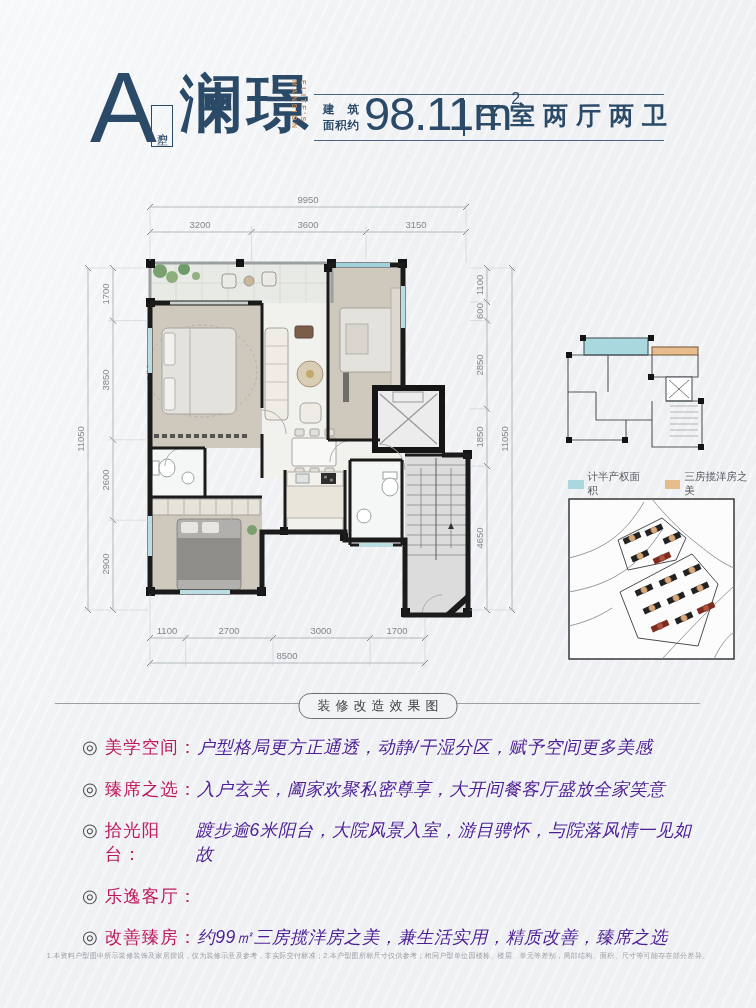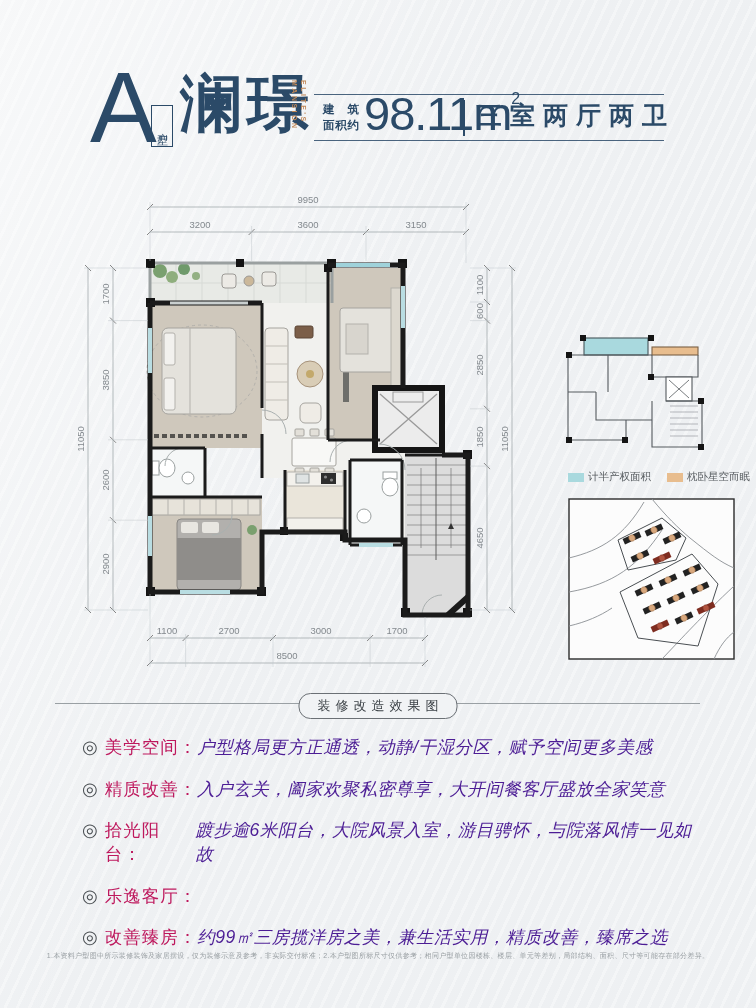--- a/index.html
+++ b/index.html
@@ -287,21 +287,21 @@
   </g>
 </svg>
 
 <div class="abs legend">
   <div class="legend-item">
     <span class="legend-swatch" style="background:#a9d9de"></span>
     <span>计半产权面积</span>
   </div>
   <div class="legend-item">
     <span class="legend-swatch" style="background:#e8bd8e"></span>
-    <span>枕卧星空而眠</span>
+    <span>三房揽洋房之美</span>
   </div>
 </div>
 
 <svg class="abs" style="left:566px; top:496px;" width="172" height="168" viewBox="0 0 172 168">
   <rect x="3" y="3" width="165" height="160" fill="#fcfcfc" stroke="#2c2c2c" stroke-width="1.4"></rect>
   <g fill="none" stroke="#8a8f93" stroke-width="0.9">
     <path d="M3,62 C36,54 58,40 78,6"></path>
     <path d="M3,96 C48,88 72,70 96,34"></path>
     <path d="M86,3 C100,20 112,32 124,42 C144,58 154,66 168,72"></path>
     <path d="M96,163 C116,142 136,120 168,90"></path>
@@ -390,21 +390,21 @@
 <div class="abs divider-pill">装修改造效果图</div>
 
 <div class="abs features">
   <div class="feature-row">
     <span class="feature-bullet">◎</span>
     <span class="feature-label">美学空间：</span>
     <span class="feature-text">户型格局更方正通透，动静/干湿分区，赋予空间更多美感</span>
   </div>
   <div class="feature-row">
     <span class="feature-bullet">◎</span>
-    <span class="feature-label">精质改善：</span>
+    <span class="feature-label">臻席之选：</span>
     <span class="feature-text">入户玄关，阖家欢聚私密尊享，大开间餐客厅盛放全家笑意</span>
   </div>
   <div class="feature-row">
     <span class="feature-bullet">◎</span>
     <span class="feature-label">拾光阳台：</span>
     <span class="feature-text">踱步逾6米阳台，大院风景入室，游目骋怀，与院落风情一见如故</span>
   </div>
   <div class="feature-row">
     <span class="feature-bullet">◎</span>
     <span class="feature-label">乐逸客厅：</span>

